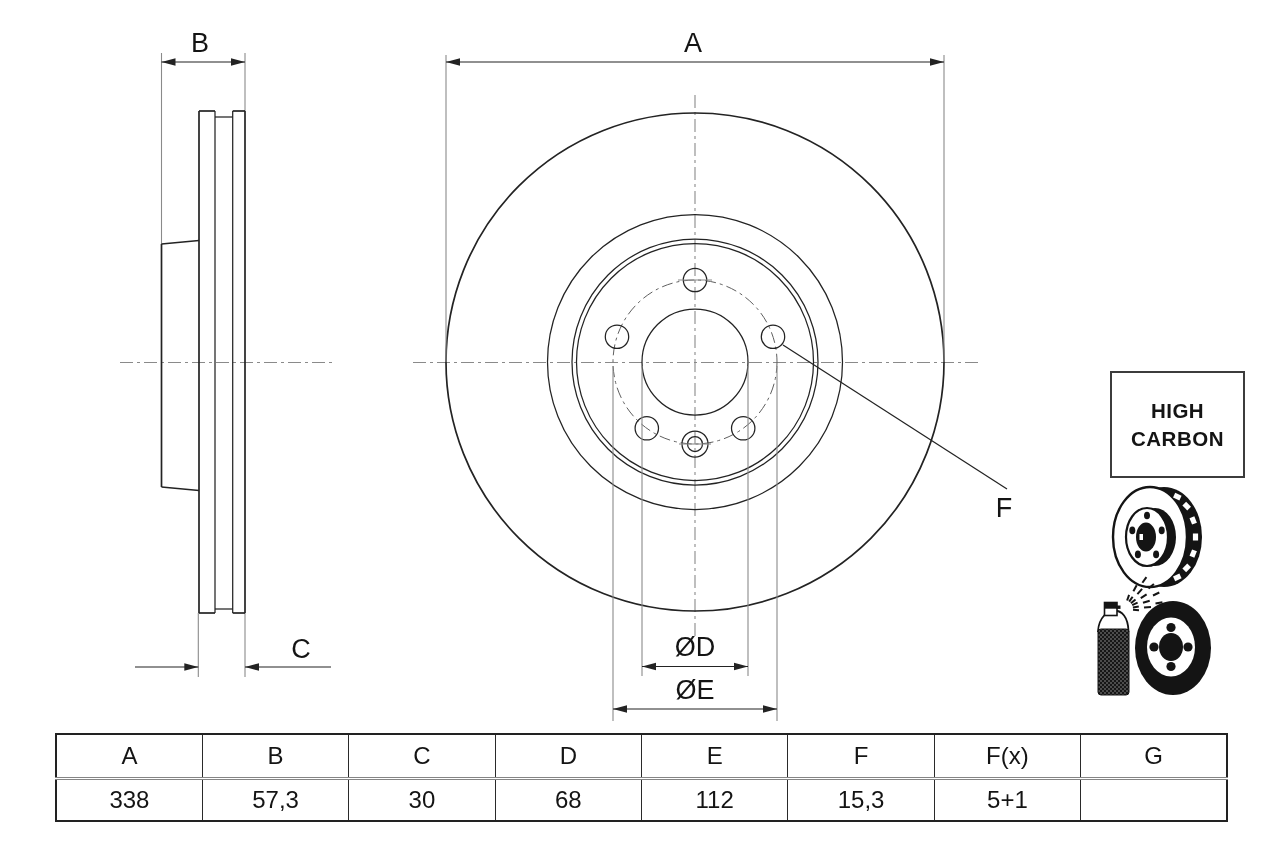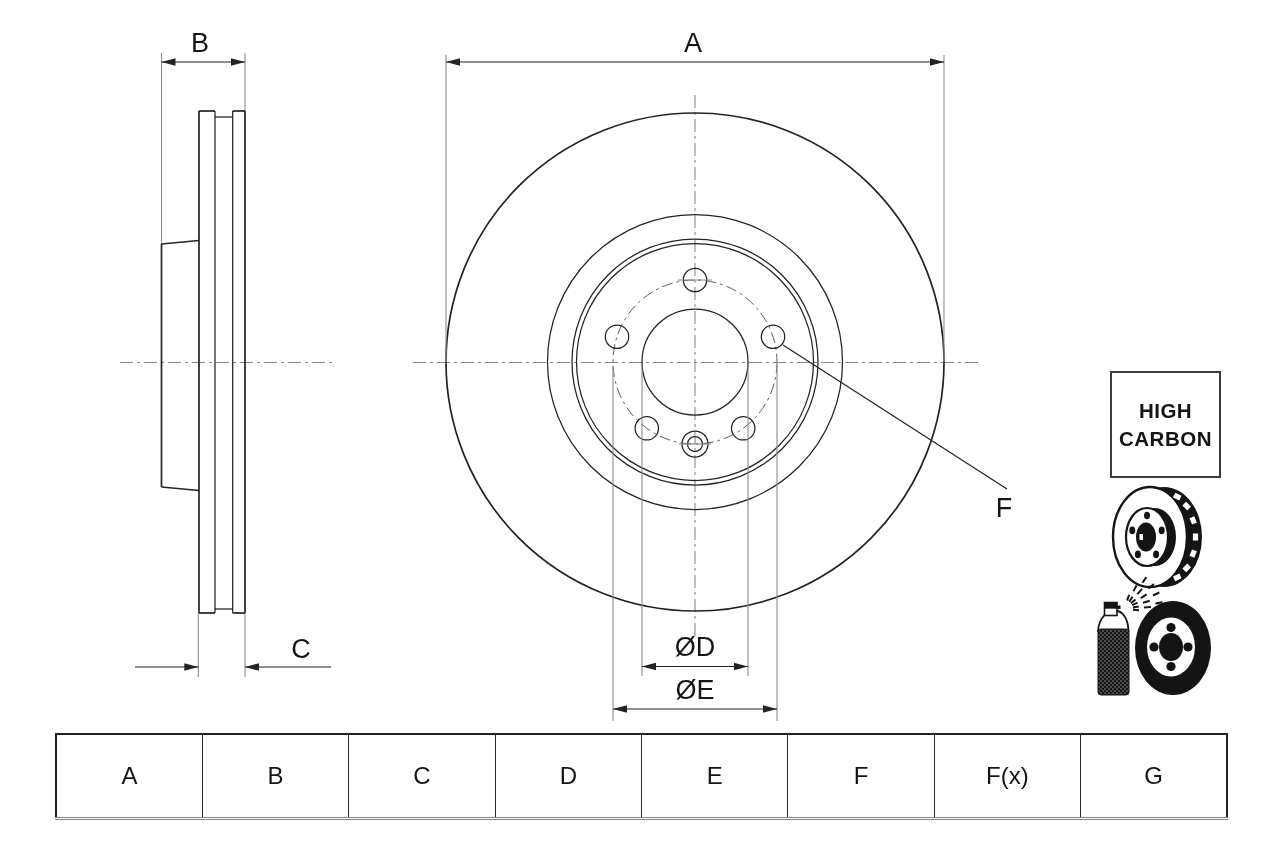--- a/index.html
+++ b/index.html
@@ -18,21 +18,21 @@
   .ln-thin{stroke:var(--thin-line); stroke-width:1.1; fill:none;}
   .cl{stroke:var(--thin-line); stroke-width:1.1; fill:none; stroke-dasharray:13 4 3 4;}
   .bc{stroke:#5f5f5f; stroke-width:1; fill:none; stroke-dasharray:11 4 3 4;}
   .arr{fill:var(--line); stroke:none;}
   .dim-text{fill:var(--text); font-size:27px; font-family:"Liberation Sans",sans-serif;}
   .ico{fill:#141414; stroke:none;}
   .ico-w{fill:#ffffff; stroke:none;}
   .ico-ol{fill:#ffffff; stroke:#141414;}
   
   .badge{
-    position:absolute; left:1110px; top:371px; width:111px; height:107px;
+    position:absolute; left:1110px; top:371px; width:135px; height:107px;
     border:2px solid #3c3c3c; box-sizing:border-box; background:#fff;
     display:flex; flex-direction:column; align-items:center; justify-content:center;
     gap:2px;
   }
   .badge span{font-weight:bold; font-size:20.5px; color:var(--text); line-height:1.25; letter-spacing:.5px;}
   
   .dim-table{
     position:absolute; left:55px; top:733px; width:1173px; height:87px;
     border-collapse:collapse; table-layout:fixed; background:#fff;
   }
@@ -237,16 +237,26 @@
         <tr>
       <th>A</th>
       <th>B</th>
       <th>C</th>
       <th>D</th>
       <th>E</th>
       <th>F</th>
       <th>F(x)</th>
       <th>G</th>
     </tr>
+    <tr>
+      <td>338</td>
+      <td>57,3</td>
+      <td>30</td>
+      <td>68</td>
+      <td>112</td>
+      <td>15,3</td>
+      <td>5+1</td>
+      <td></td>
+    </tr>
   </tbody>
     </table>
 
 </div>
 
 </body></html>

